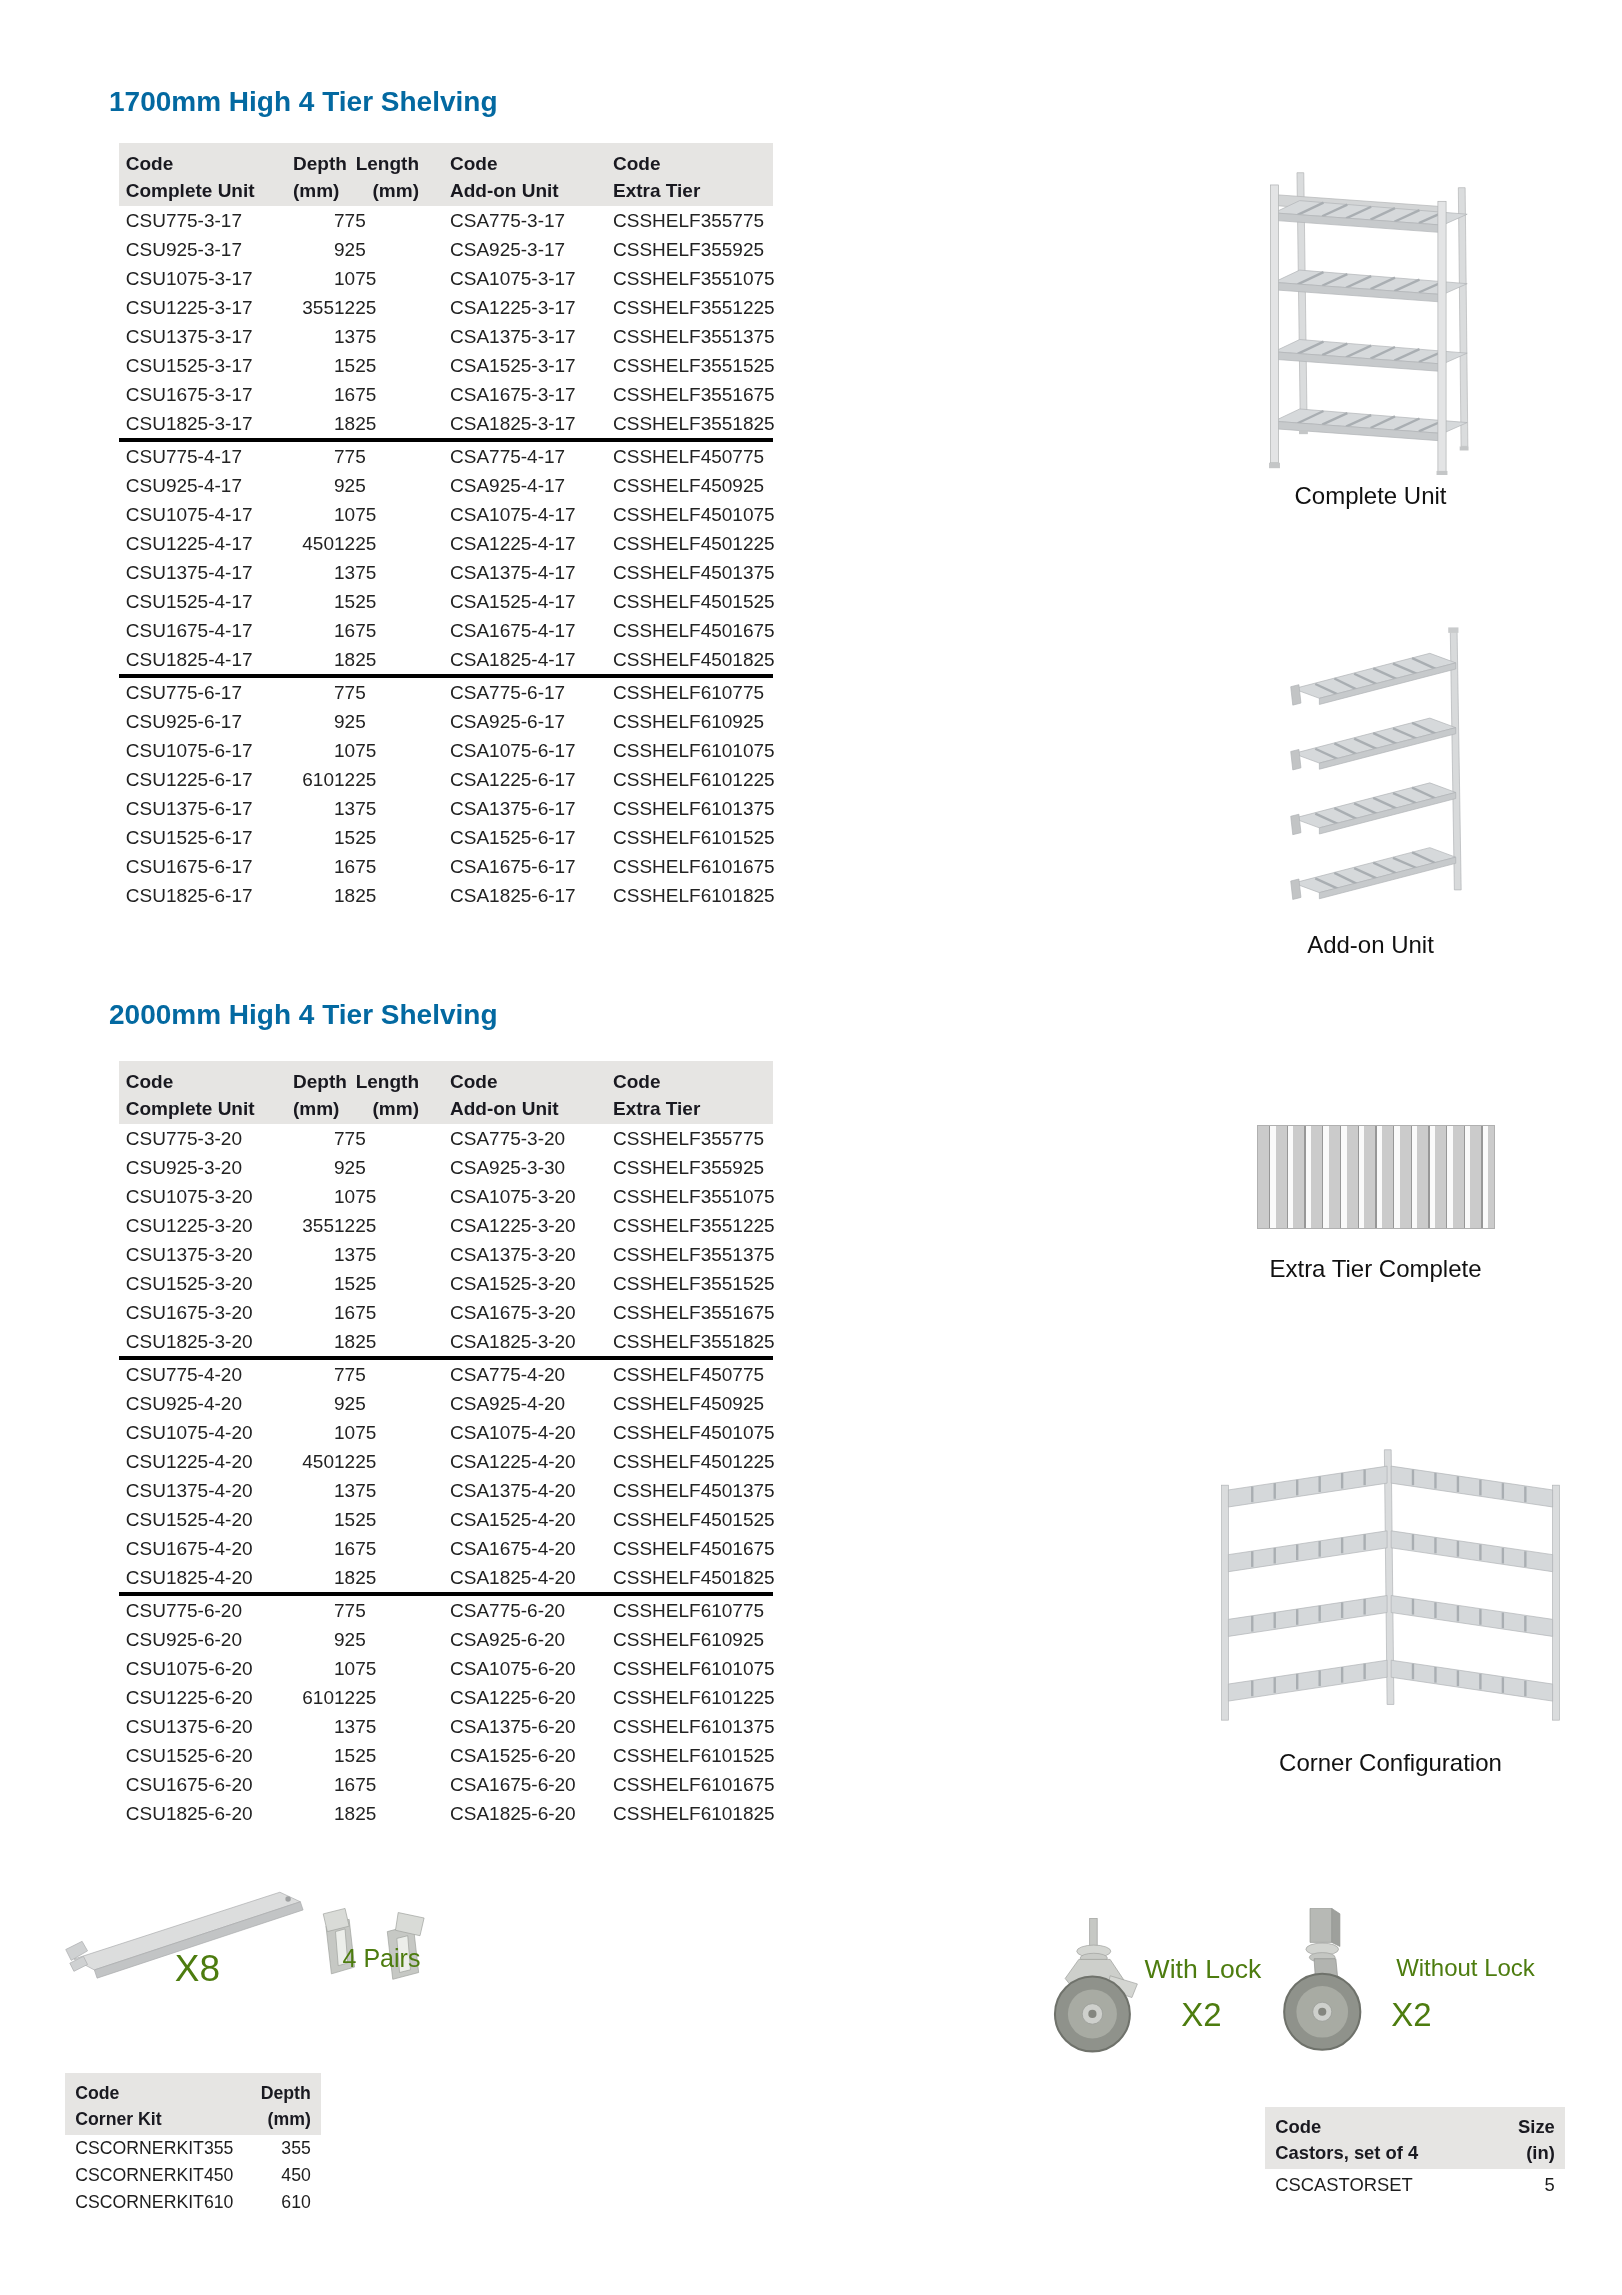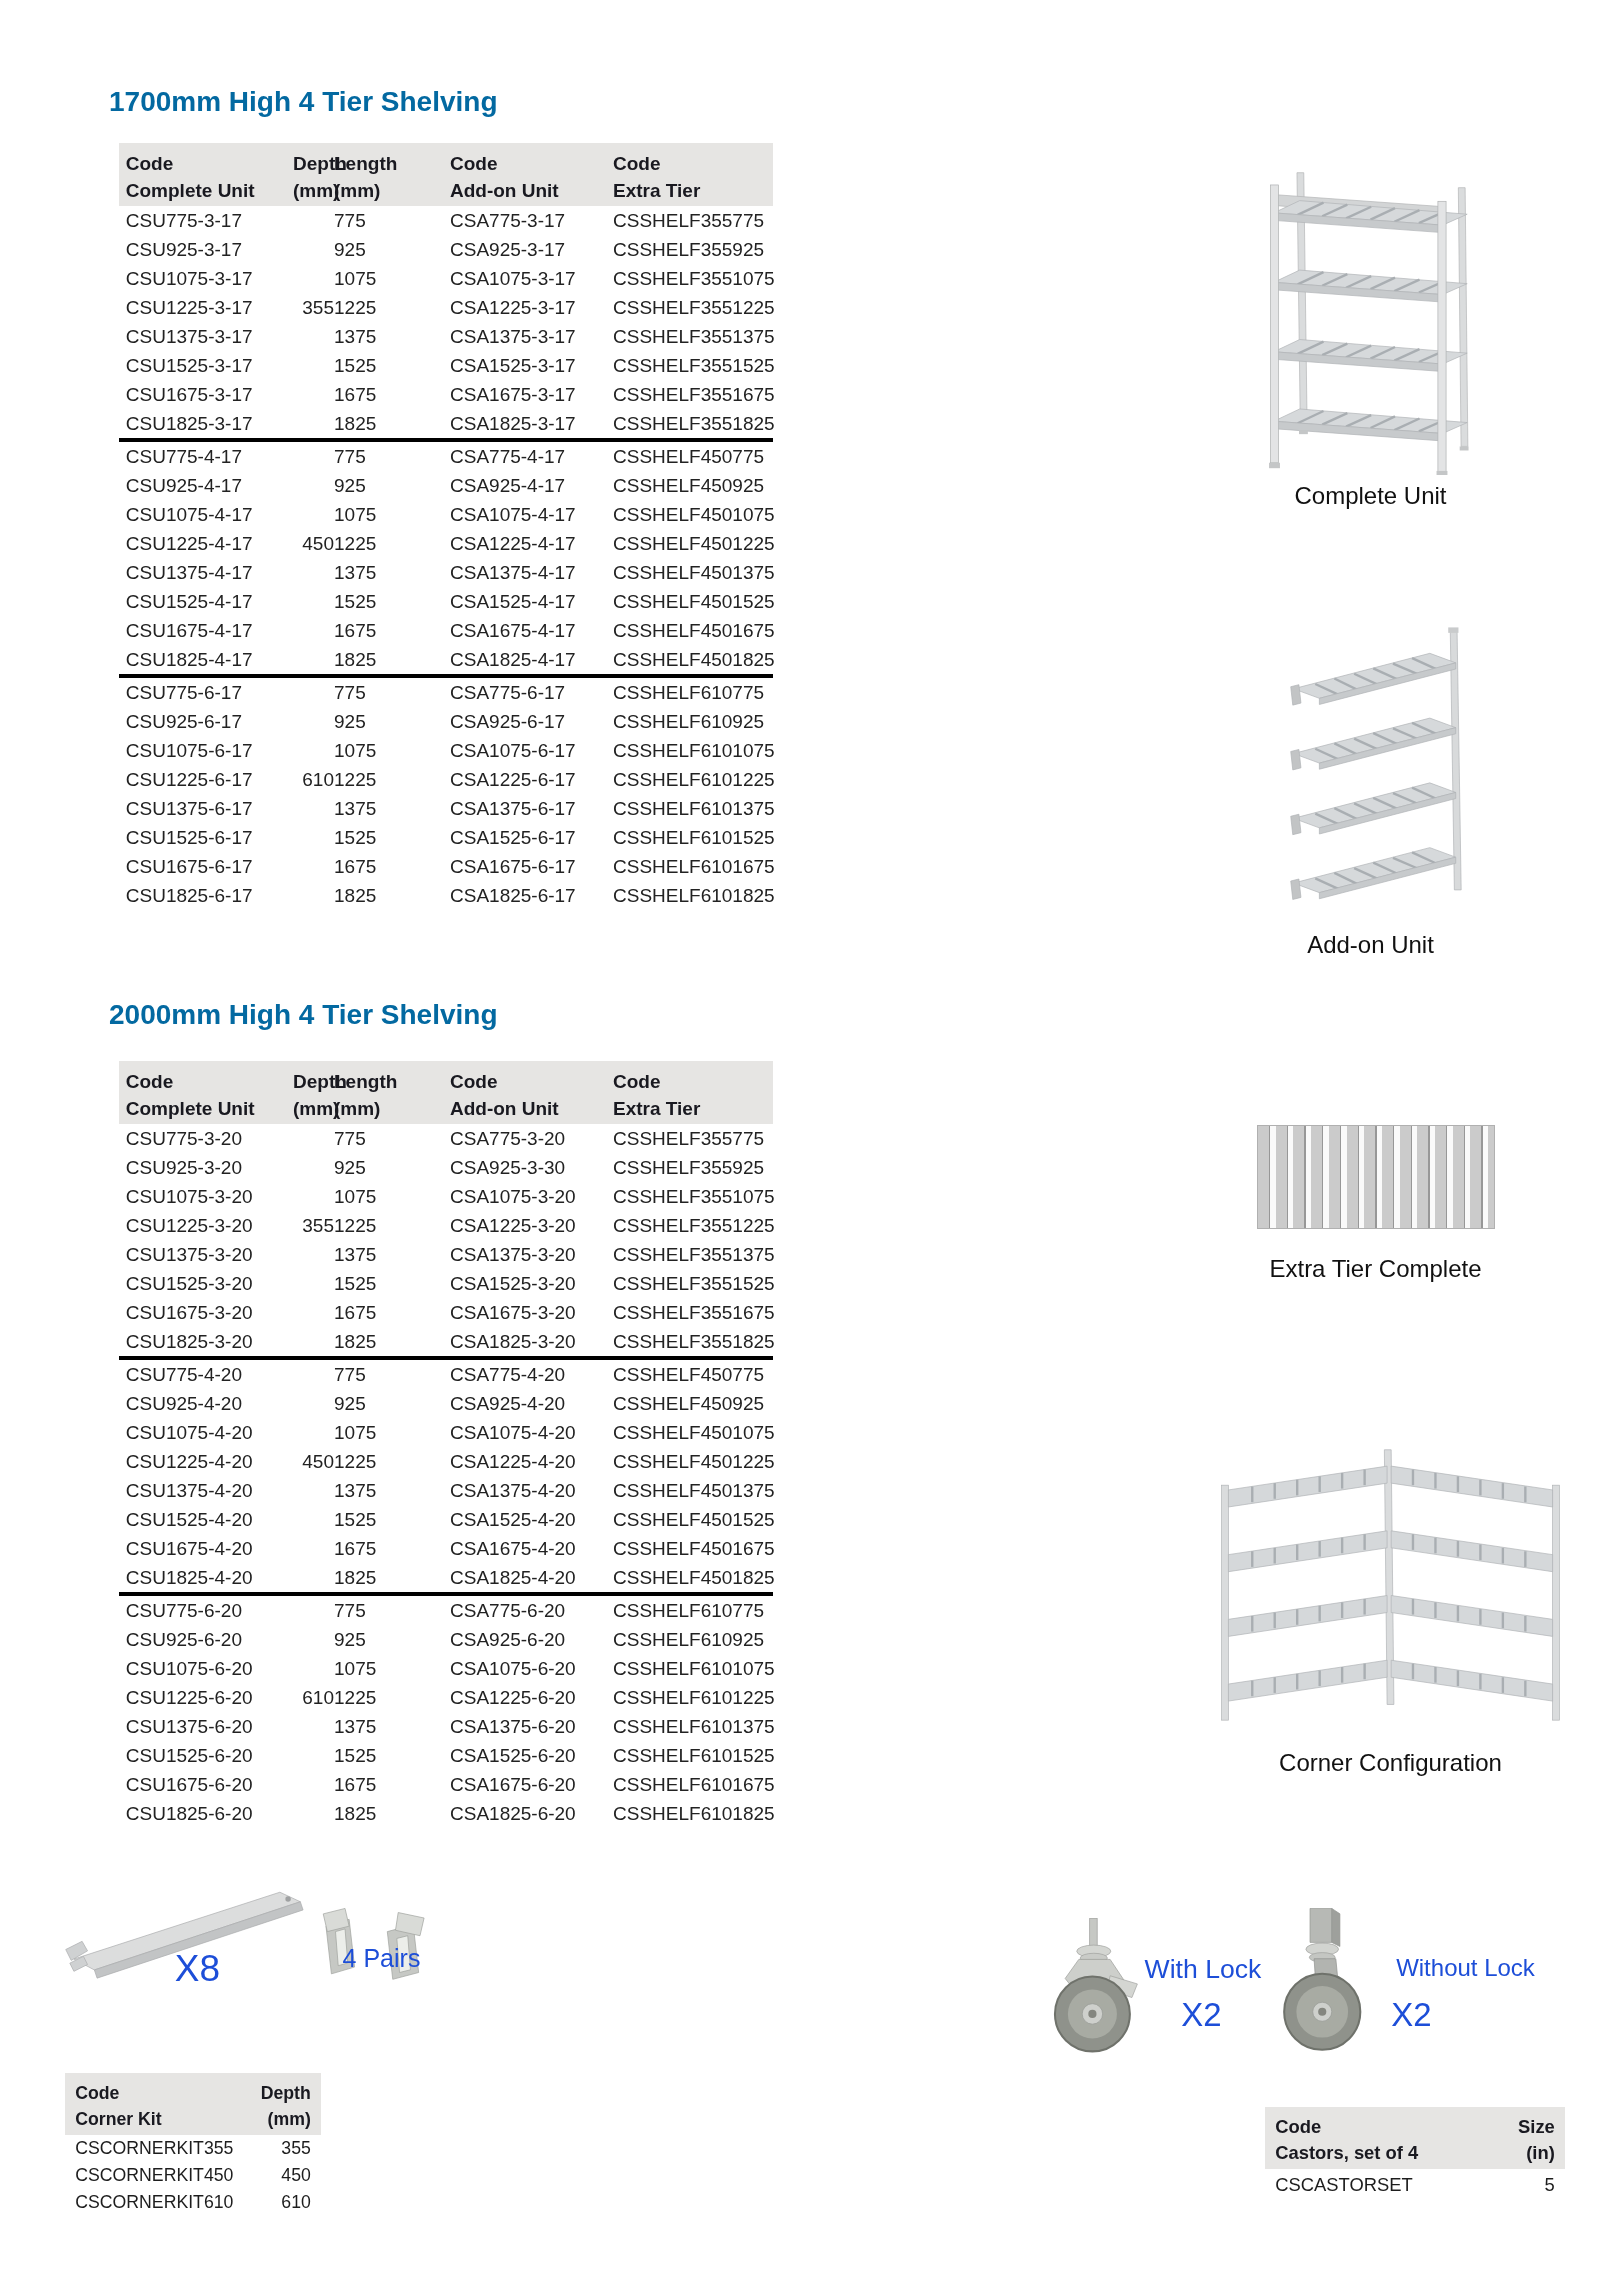--- a/index.html
+++ b/index.html
@@ -15,21 +15,21 @@
   
   .ptable{position:absolute;left:119px;width:654px;font-size:19px;}
   .ptable .thead{
     display:grid;grid-template-columns:174px 41px 85px 194px 160px;
     background:#e6e5e3;height:59px;padding-top:4.1px;font-weight:bold;color:#191920;
   }
   .ptable .hcell{display:flex;flex-direction:column;justify-content:center;}
   .ptable .hl{line-height:27px;white-space:nowrap;}
   .ptable .hcell:nth-child(1){padding-left:6.8px;}
   .ptable .hcell:nth-child(2){text-align:right;}
-  .ptable .hcell:nth-child(3){}
+  .ptable .hcell:nth-child(3){text-align:right;}
   .ptable .hcell:nth-child(4){padding-left:31px;}
   .ptable .trow{display:grid;grid-template-columns:174px 41px 85px 194px 160px;height:29px;line-height:29px;}
   .ptable .c{white-space:nowrap;color:#222;}
   .ptable .c1{padding-left:6.8px;}
   .ptable .c2{text-align:right;}
   .ptable .c3{text-align:left;}
   .ptable .c4{padding-left:31px;}
   .tdivider{height:4.1px;background:#000;}
 
   
@@ -49,21 +49,21 @@
   .cs-table{font-size:18.4px;}
   .cs-table .trow{height:31px;line-height:31px;}
 
   
   .figure{position:absolute;text-align:center;}
   .figure .figlabel{display:block;font-size:24px;color:#111;margin-top:6.8px;white-space:nowrap;}
   .extra-panel{
     width:236px;height:102px;border:1.4px solid #b0b0b0;margin:0 auto;
     background:repeating-linear-gradient(90deg,#cbcbcb 0px,#cbcbcb 11px,#979797 11px,#979797 12.3px,#fafafa 12.3px,#fafafa 17.7px);
   }
-  .qty-label{position:absolute;color:#1d4ed8;white-space:nowrap;text-align:center;}
+  .qty-label{position:absolute;color:#4d7c0f;white-space:nowrap;text-align:center;}
   svg{display:block;}
 </style>
 </head>
 <body>
 
 <h1 class="title t1">1700mm High 4 Tier Shelving</h1>
 
 <div class="ptable" style="top:143px;">
   <div class="thead">
     <div class="hcell">

